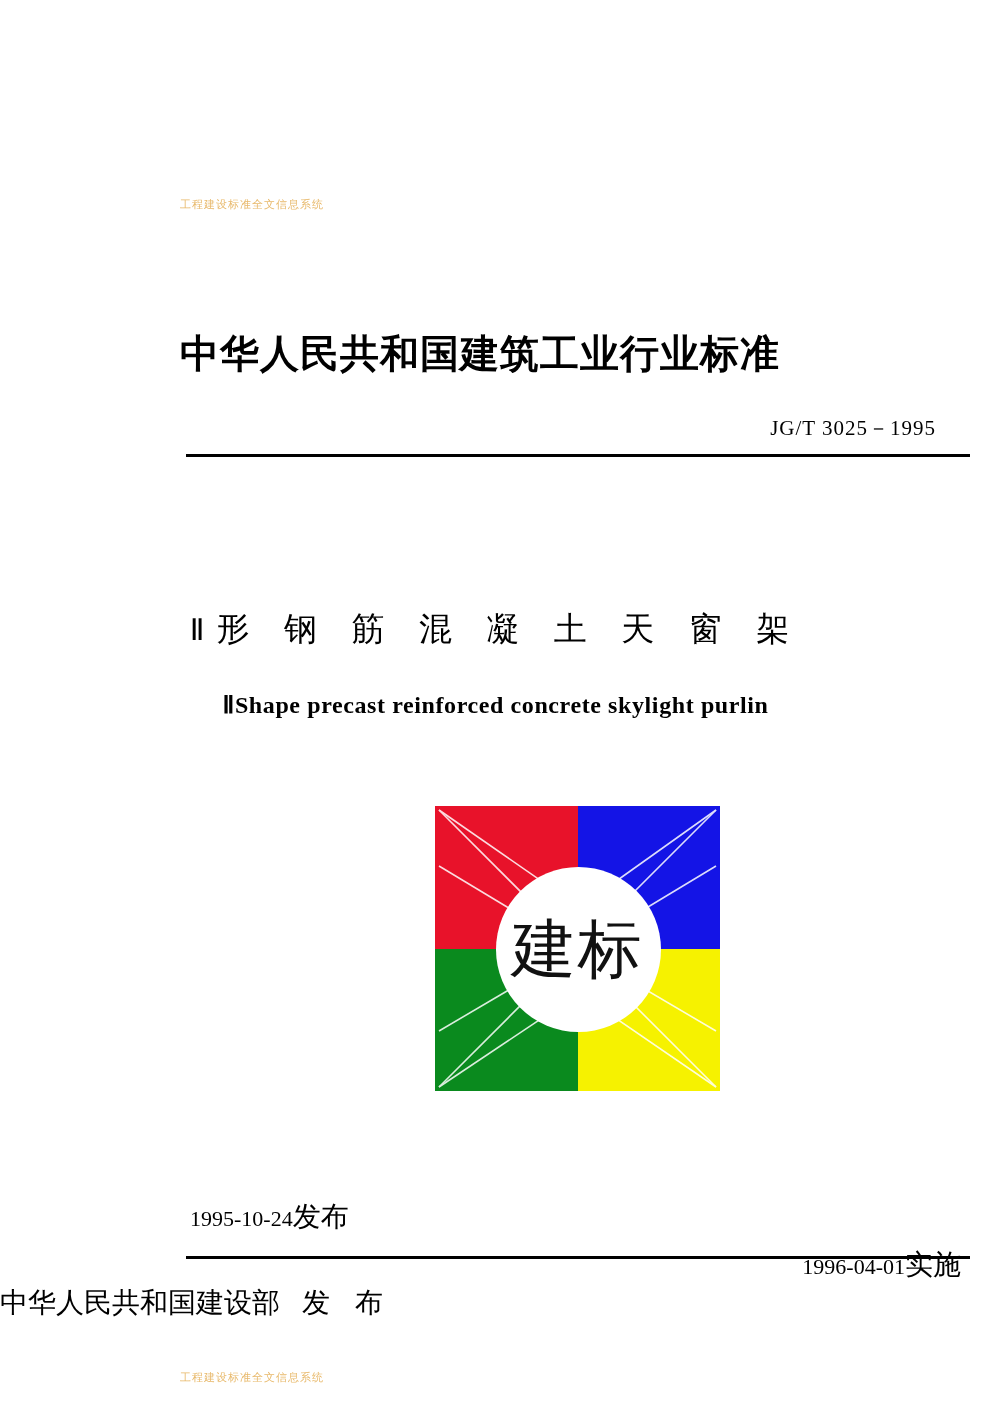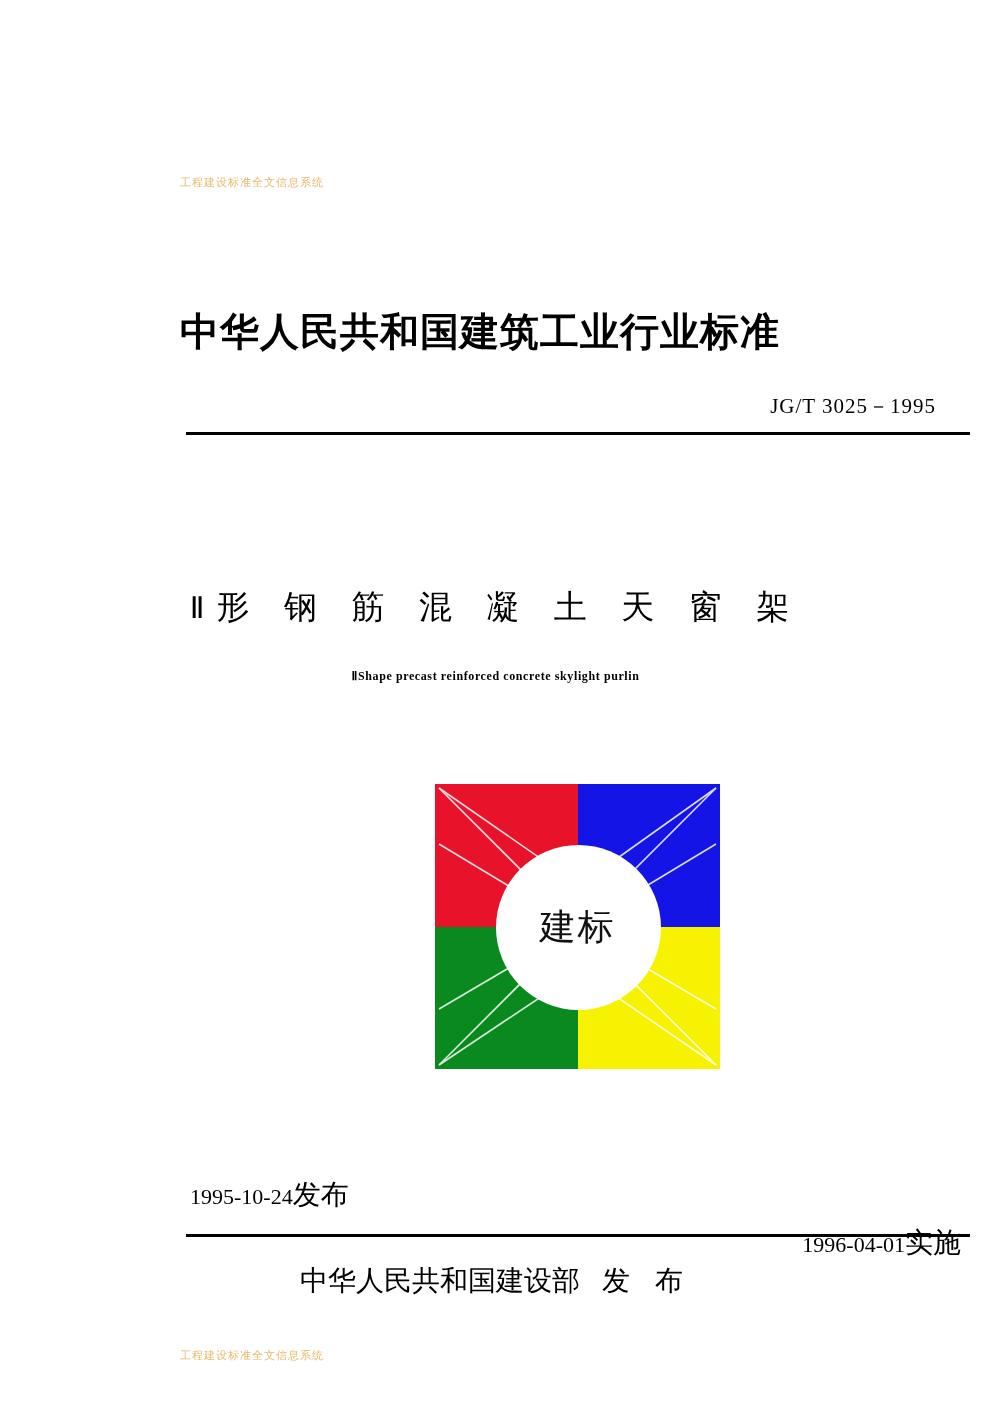--- a/index.html
+++ b/index.html
@@ -12,20 +12,21 @@
     height: 1403px;
     position: relative;
     font-family: "Liberation Serif", serif;
     overflow: hidden;
   }
 
   .page {
     position: absolute;
     inset: 0;
     background: #ffffff;
+    margin-top: 22px;
   }
 
   
   .watermark {
     position: absolute;
     color: #e8b96b;
     font-family: "Liberation Sans", sans-serif;
     font-size: 11px;
     letter-spacing: 1px;
     white-space: nowrap;
@@ -106,21 +107,21 @@
   }
 
   .doc-title-en {
     position: absolute;
     left: 0;
     right: 0;
     top: 669px;
     text-align: center;
     font-family: "Liberation Serif", serif;
     font-weight: bold;
-    font-size: 12px;
+    font-size: 24px;
     letter-spacing: 0.6px;
     color: #000;
   }
 
   
   .emblem {
     position: absolute;
     left: 435px;
     top: 784px;
     width: 285px;
@@ -148,21 +149,21 @@
     z-index: 3;
   }
   .emblem .emblem-text {
     position: absolute;
     left: 0;
     right: 0;
     top: 50%;
     margin-top: -28px;
     text-align: center;
     font-family: "DejaVu Sans", sans-serif;
-    font-size: 36px;
+    font-size: 64px;
     letter-spacing: 2px;
     color: #111;
     z-index: 4;
     line-height: 56px;
   }
   .emblem svg.rays {
     position: absolute;
     inset: 0;
     z-index: 2;
   }
@@ -187,21 +188,21 @@
   .date-left .cn, .date-right .cn {
     font-family: "DejaVu Sans", sans-serif;
     font-size: 28px;
   }
 
   .publisher {
     position: absolute;
     left: 0;
     right: 0;
     top: 1262px;
-    text-align: center;
+    text-align: left;
     font-family: "DejaVu Sans", sans-serif;
     font-size: 28px;
     color: #000;
   }
   .publisher .sp { display: inline-block; width: 22px; }
   .publisher .issue { letter-spacing: 8px; }
 
   
   .gx-logo {
     position: absolute;

